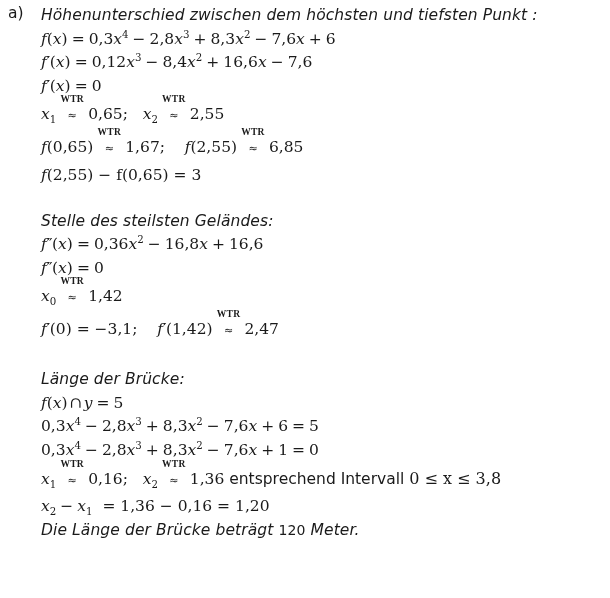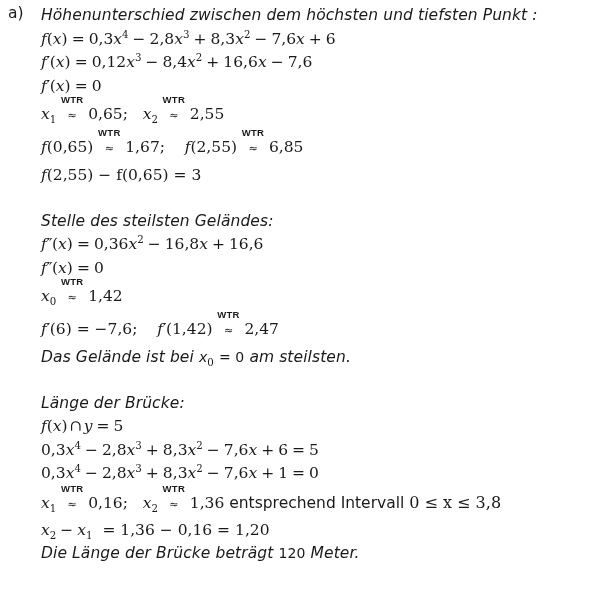--- a/index.html
+++ b/index.html
@@ -110,21 +110,21 @@
     position: relative;
     vertical-align: baseline;
     width: 22px;
     text-align: center;
   }
   .wtr-wrap .wtr-lab {
     position: absolute;
     left: 50%;
     transform: translateX(-50%);
     top: -15px;
-    font-family: Liberation Sans, sans-serif;
+    font-family: Liberation Serif, serif;
     font-size: 9.5px;
     font-weight: bold;
     font-style: normal;
     letter-spacing: 0.3px;
     white-space: nowrap;
     color: #1a1a1a;
   }
   .wtr-wrap .wtr-sym {
     font-family: "DejaVu Sans", sans-serif;
     font-size: 11px;
@@ -221,36 +221,30 @@
       <div class="line math row-wtr"><span class="line-inner">
         <i class="mi">x</i><sub class="idx">0</sub>
         <span class="wtr-wrap">
           <span class="wtr-lab">WTR</span>
           <span class="wtr-sym">≈</span>
         </span>
         <span class="mn">1,42</span>
       </span></div>
 
       <div class="line math row-wtr"><span class="line-inner">
-        <i class="mi">f</i><span class="prime">′</span><span class="mn">(6) = −7,6;</span>
+        <i class="mi">f</i><span class="prime">′</span><span class="mn">(0) = −3,1;</span>
         &nbsp;&nbsp;
         <i class="mi">f</i><span class="prime">′</span><span class="mn">(1,42)</span>
         <span class="wtr-wrap">
           <span class="wtr-lab">WTR</span>
           <span class="wtr-sym">≈</span>
         </span>
         <span class="mn">2,47</span>
       </span></div>
 
-      <div class="line prose">
-        <span>Das Gelände ist bei</span>
-        <span class="upvar">x</span><sub class="idx" style="font-style:normal">0</sub>
-        <span class="up">= 0</span>
-        <span>am steilsten.</span>
-      </div>
     </div>
 
     <div class="gap"></div>
 
     <div class="blk">
 
       <div class="line prose">Länge der Brücke:</div>
 
       <div class="line math">
         <i class="mi">f</i><span class="mn">(</span><i class="mi">x</i><span class="mn">)</span><span class="op">∩</span><i class="mi">y</i><span class="opw">=</span><span class="mn">5</span>

